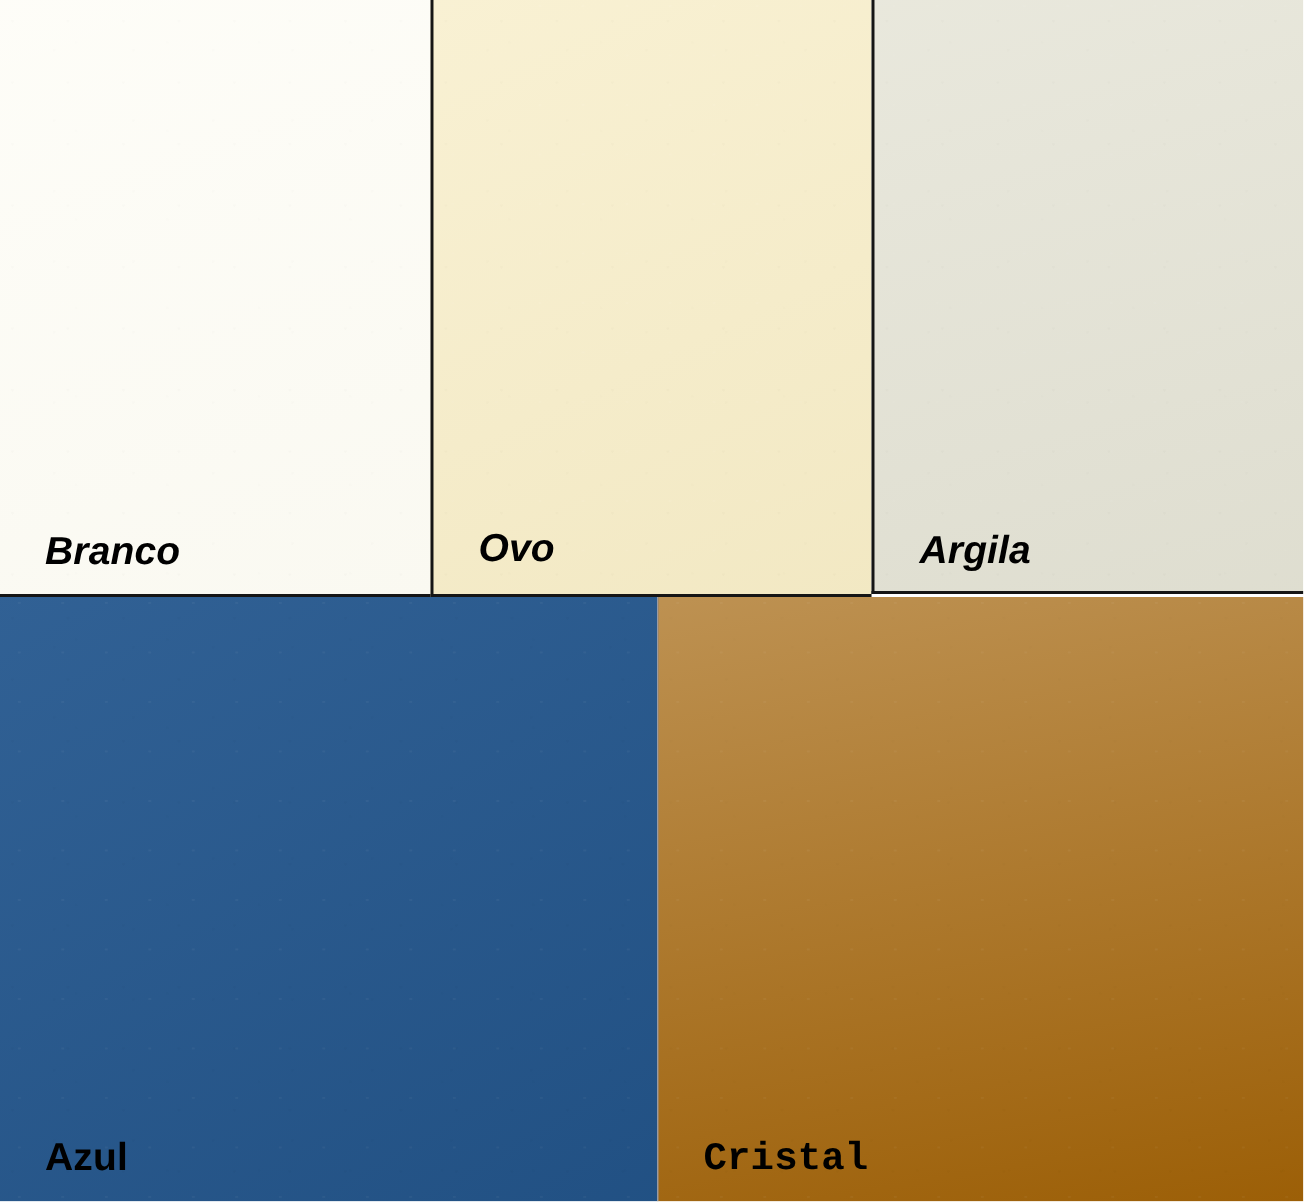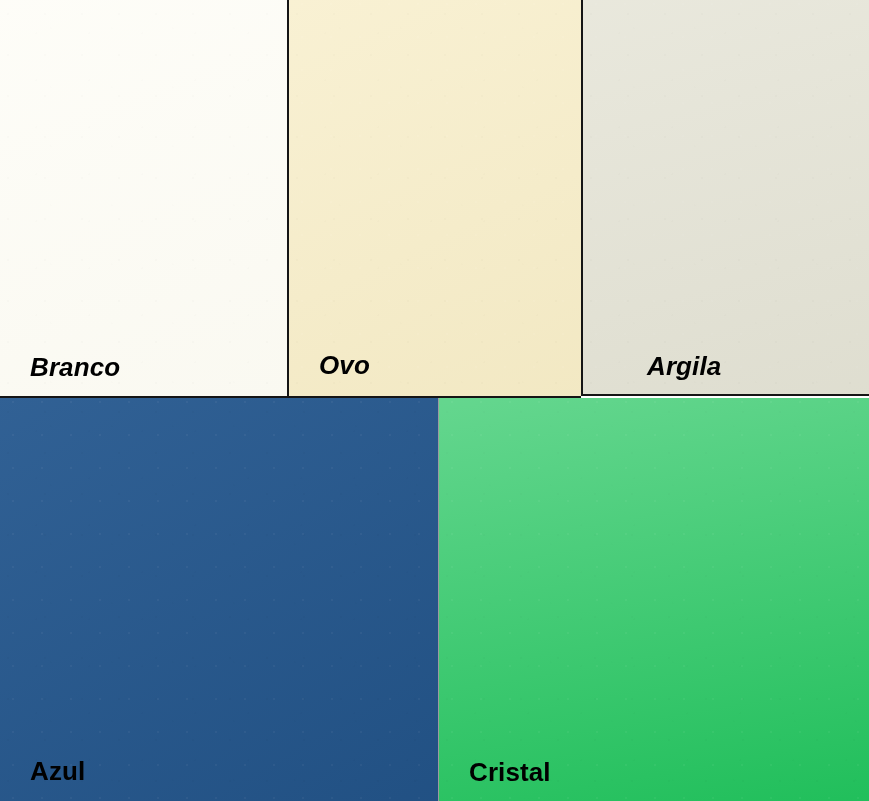--- a/index.html
+++ b/index.html
@@ -104,21 +104,21 @@
   #swatch-cristal {
     left: 438px;
     width: 431px;
     height: 403px;
     border-left: 1px solid #9a9aa2;
   }
 
   
   #label-branco  { bottom: 16px; }
   #label-ovo     { bottom: 18px; }
-  #label-argila  { bottom: 15px; margin-left: 34px; }
+  #label-argila  { bottom: 15px; }
   #label-azul    { bottom: 17px; }
   #label-cristal { bottom: 16px; }
 
   
   .shade {
     position: absolute;
     inset: 0;
     pointer-events: none;
     z-index: 2;
   }
@@ -152,20 +152,20 @@
 
   </div>
 
   <div class="swatch-row" id="row-bottom">
 
     <div class="swatch" id="swatch-azul" style="background:#24578E;">
       <span class="shade" id="shade-azul"></span>
       <span class="swatch-label" id="label-azul" style="color: rgb(0, 0, 0);">Azul</span>
     </div>
 
-    <div class="swatch" id="swatch-cristal" style="background:#22c55e;">
+    <div class="swatch" id="swatch-cristal" style="background:#a16207;font-family:Liberation Mono, monospace;">
       <span class="shade" id="shade-cristal"></span>
       <span class="swatch-label" id="label-cristal" style="color: rgb(0, 0, 0);">Cristal</span>
     </div>
 
   </div>
 
 </div>
 
 </body></html>

